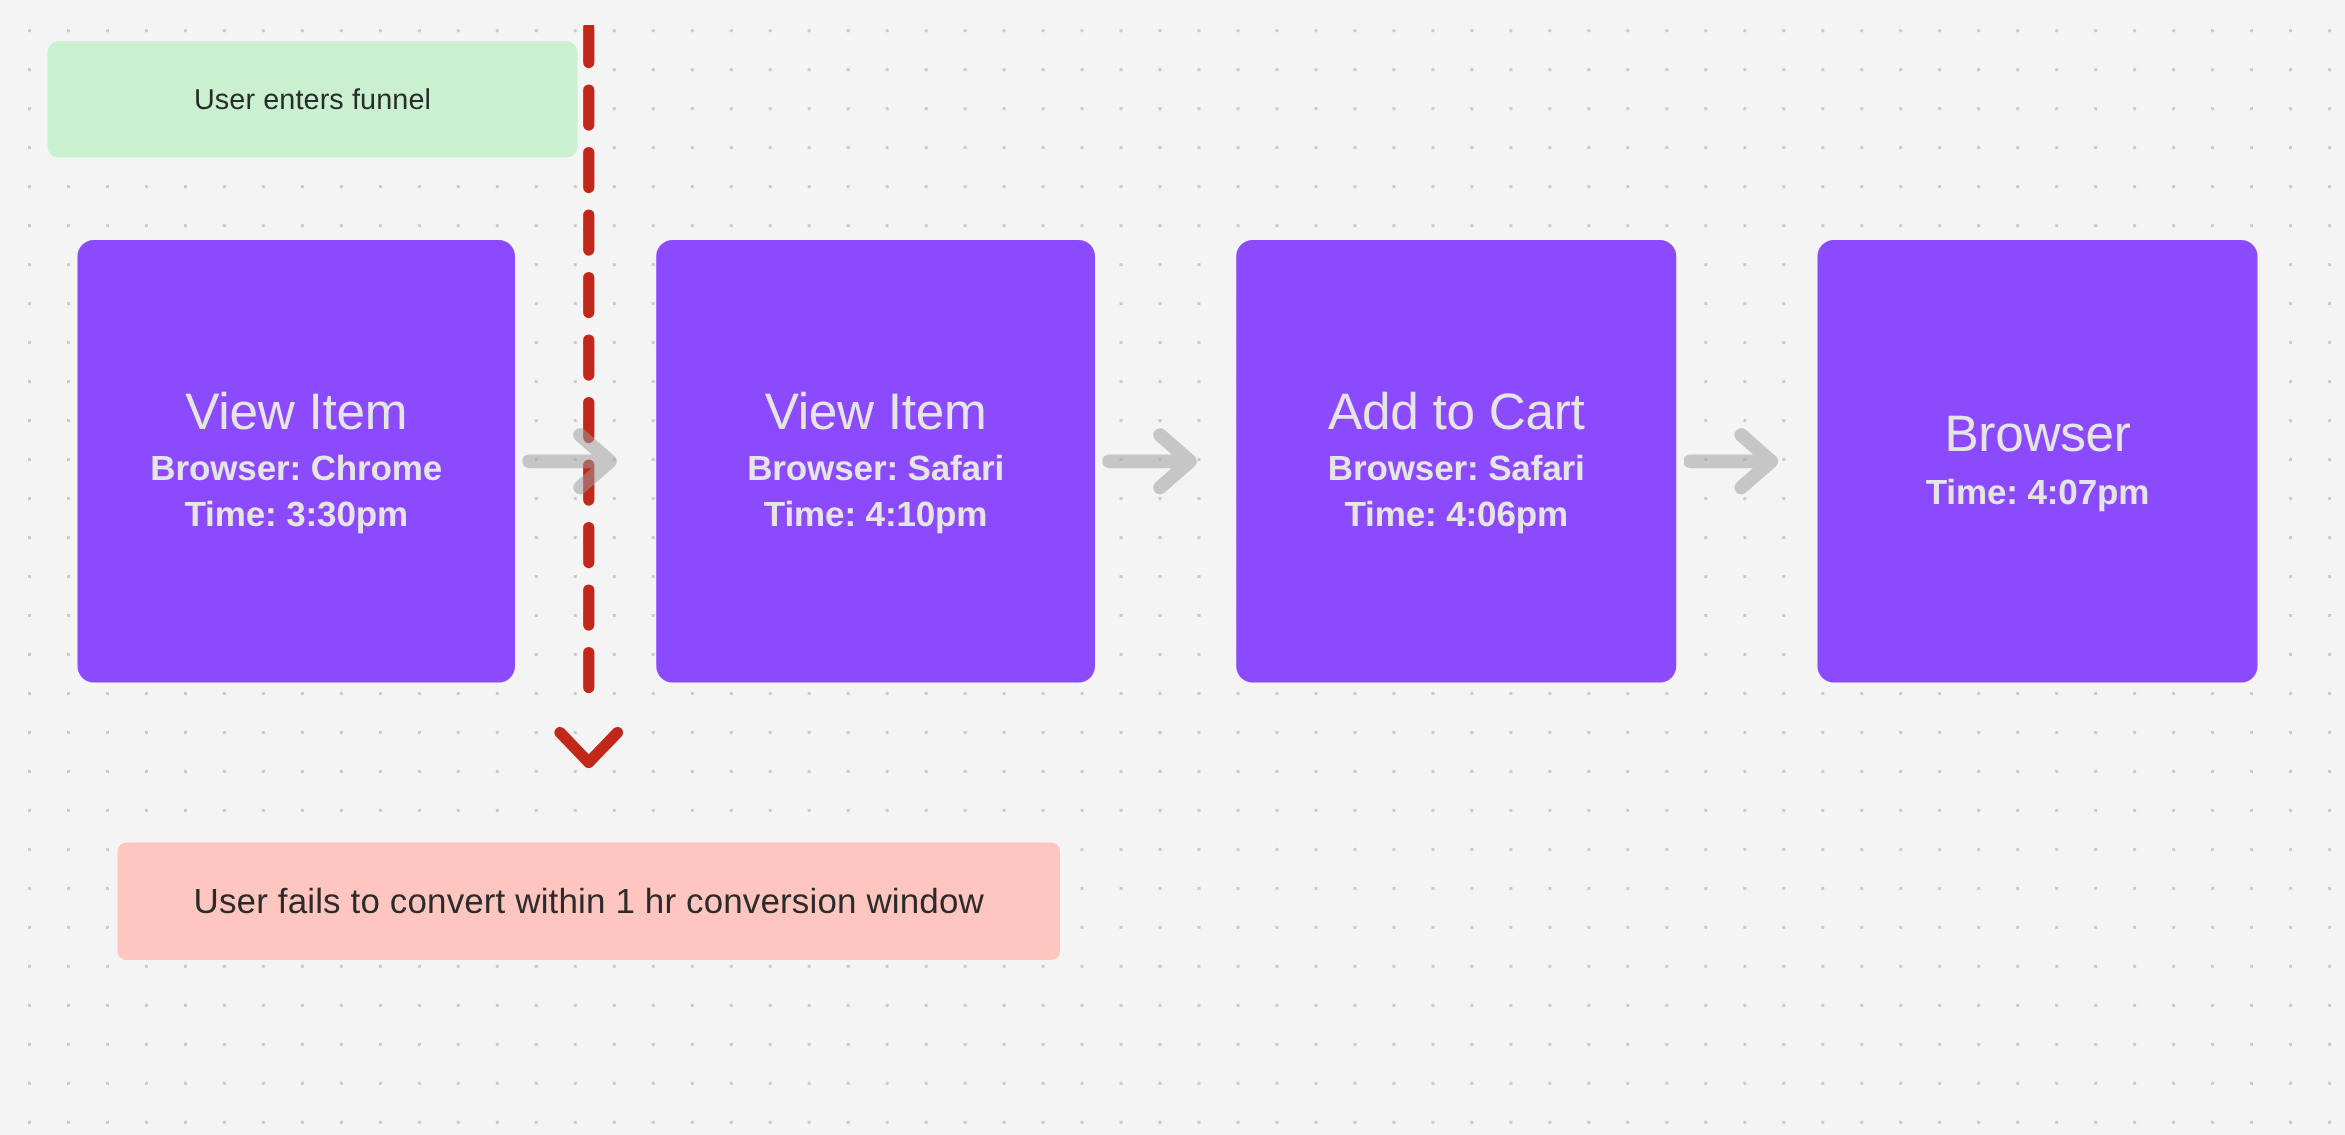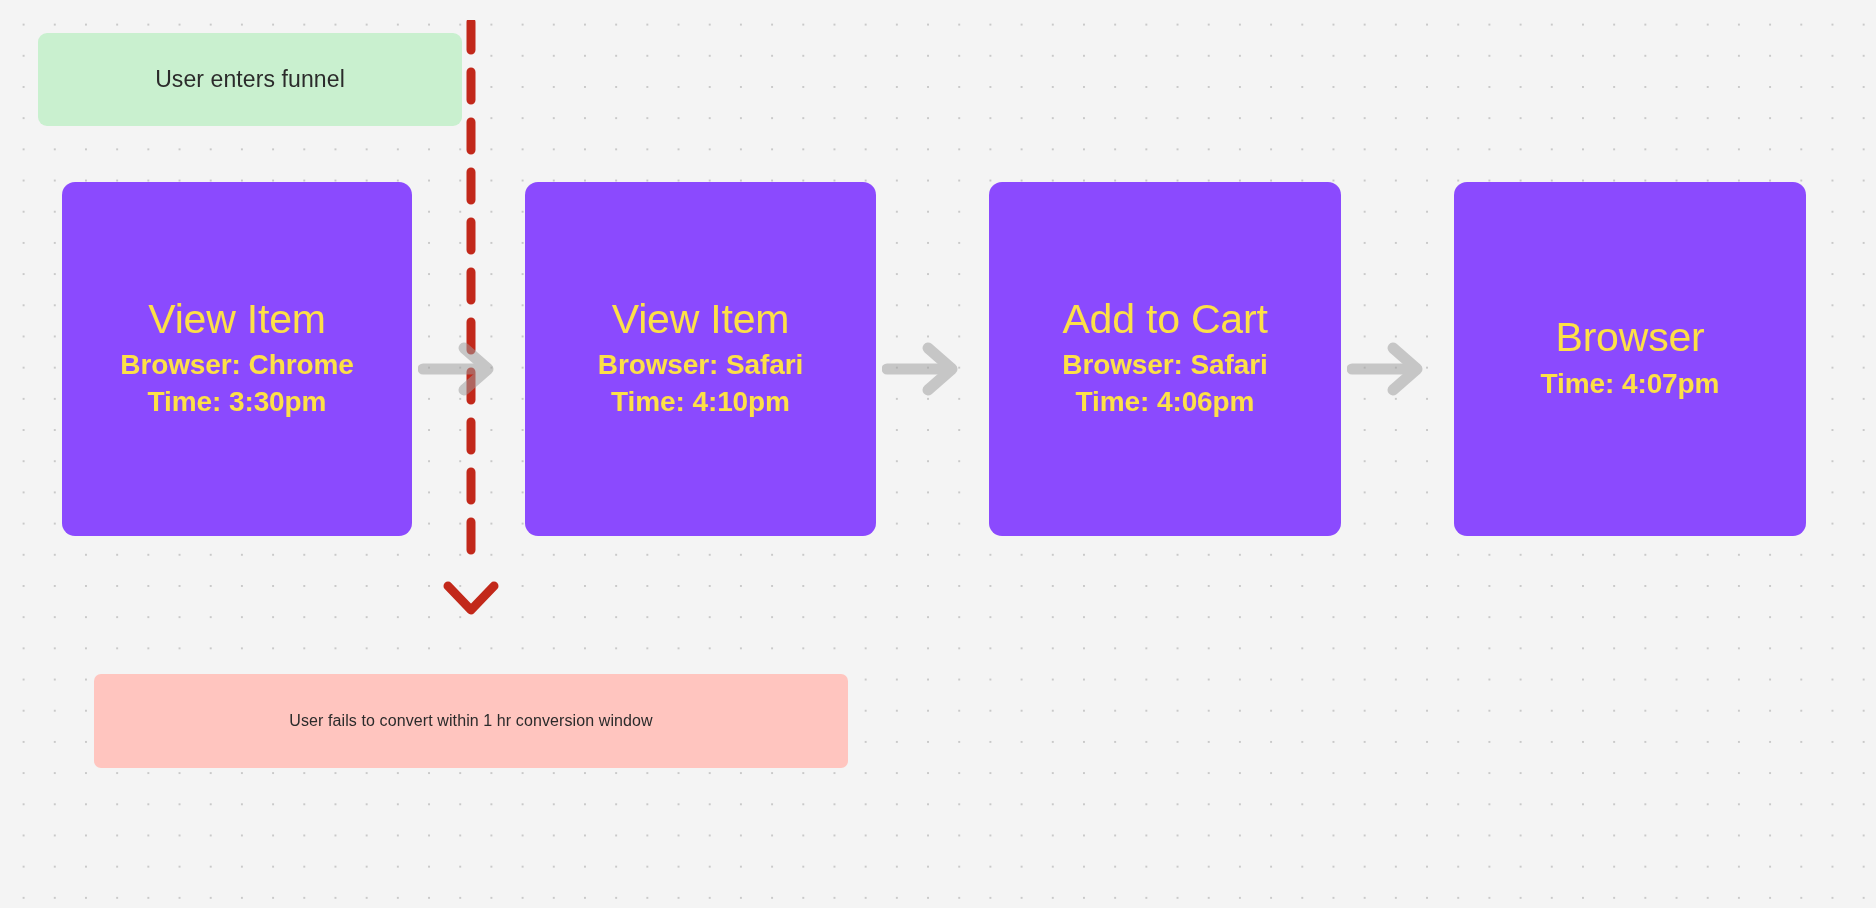--- a/index.html
+++ b/index.html
@@ -46,36 +46,36 @@
     height: 93px;
     background: #c9f0cf;
   }
   .chip-fail {
     left: 94px;
     top: 674px;
     width: 754px;
     height: 94px;
     background: #ffc5bf;
     border-radius: 7px;
-    font-size: 16px;
+    font-size: 28px;
   }
 
   
   .node {
     position: absolute;
     box-sizing: border-box;
     background: #8b4afe;
     border-radius: 13px;
-    color: #fde047;
+    color: #e5e5e5;
     display: flex;
     flex-direction: column;
     align-items: center;
     justify-content: center;
     text-align: center;
-    top: 182px;
+    top: 192px;
     width: 350px;
     height: 354px;
   }
   .node .node-title {
     font-size: 41px;
     font-weight: 400;
     line-height: 1.08;
     letter-spacing: -0.2px;
     margin-bottom: 6px;
   }

